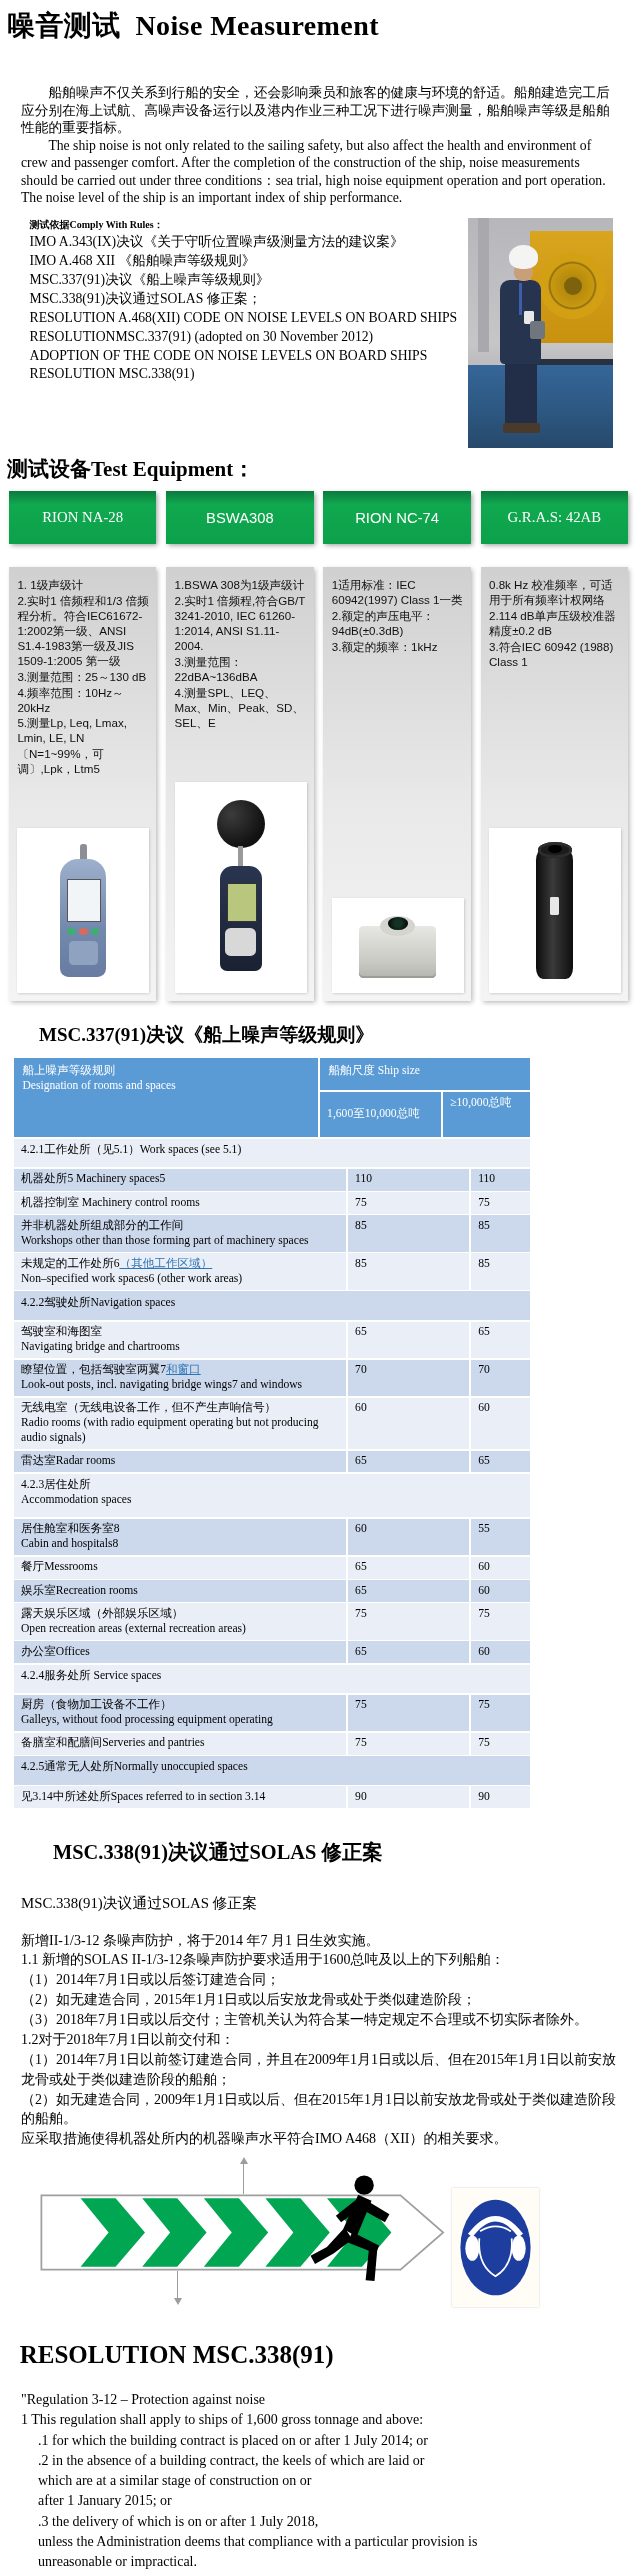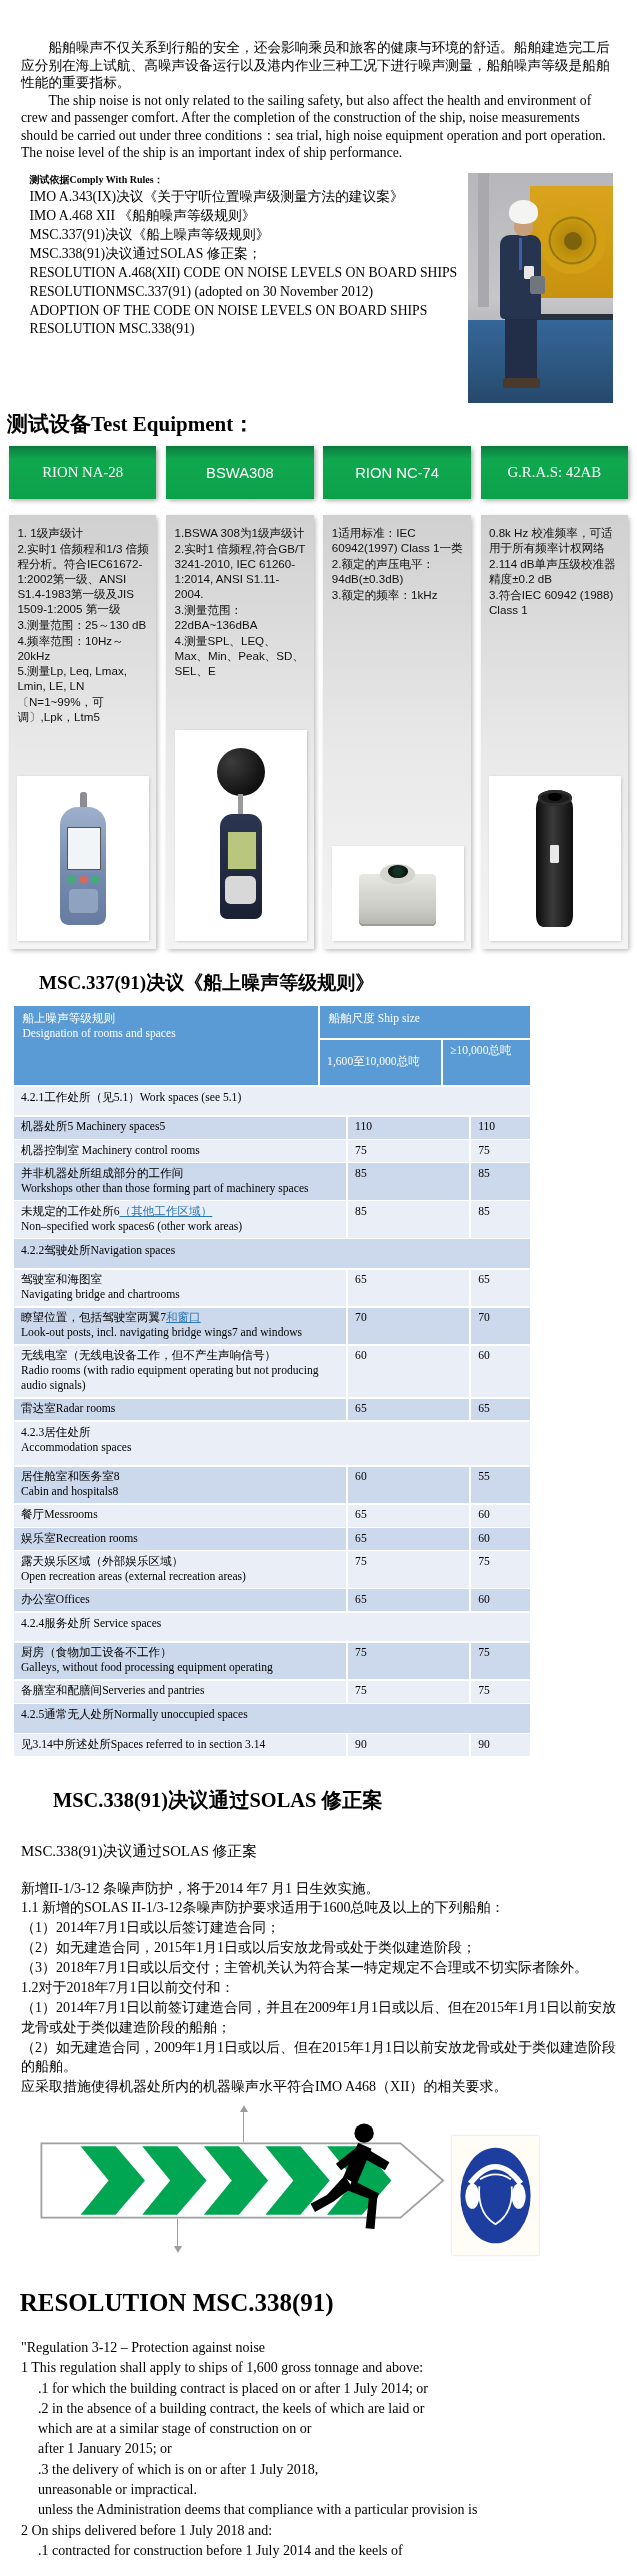--- a/index.html
+++ b/index.html
@@ -19,21 +19,21 @@
   .equip-heading{font-size:21px;font-weight:bold;margin:7px 0 8.4px 7px;}
 
   
   .cards{display:grid;grid-template-columns:repeat(4,1fr);gap:9.8px;padding:0 9px;align-items:stretch;}
   .card{display:flex;flex-direction:column;}
   .card-header{height:53px;display:flex;align-items:center;justify-content:center;
     color:#fff;font-size:14.8px;font-family:"Liberation Sans",sans-serif;
     background:linear-gradient(180deg,#0b7a3e 0%,#10a94f 26%,#0ca04b 100%);
     box-shadow:2.1px 2.1px 4.9px rgba(0,0,0,.38);text-align:center;}
   .card:nth-child(1) .card-header,.card:nth-child(4) .card-header{font-family:"Liberation Serif",serif;}
-  .card-body{margin-top:16px;flex:1;min-height:416px;display:flex;flex-direction:column;
+  .card-body{margin-top:23px;flex:1;min-height:416px;display:flex;flex-direction:column;
     background:linear-gradient(180deg,#d0d0d0 0%,#e9e9e9 55%,#f4f4f4 100%);
     box-shadow:2.1px 2.1px 4.9px rgba(0,0,0,.3);padding:9.8px 7px 8.4px 8.4px;
     font-family:"Liberation Sans",sans-serif;font-size:11.6px;line-height:1.3;color:#101010;}
   .spec-line{margin:0 0 0.7px 0;}
   .device-box{margin-top:auto;background:#fff;box-shadow:0.7px 0.7px 2.8px rgba(0,0,0,.25);
     display:flex;align-items:center;justify-content:center;position:relative;}
   .card:nth-child(1) .device-box{height:165px;}
   .card:nth-child(2) .device-box{height:211px;}
   .card:nth-child(3) .device-box{height:95px;}
   .card:nth-child(4) .device-box{height:165px;}
@@ -132,20 +132,21 @@
 
   .res-heading{font-size:25px;font-weight:bold;margin:24px 0 0 19.7px;}
   .res-lines{margin:21px 21px 42px 21px;font-size:14px;line-height:1.45;}
   .res-lines .i1{margin-left:17px;}
 </style>
 </head>
 <body>
 
 <div class="page">
 
+  <h1 class="main-title"><span>噪音测试</span>&nbsp;&nbsp;<span>Noise Measurement</span></h1>
 
   <div class="intro">
     <p>船舶噪声不仅关系到行船的安全，还会影响乘员和旅客的健康与环境的舒适。船舶建造完工后应分别在海上试航、高噪声设备运行以及港内作业三种工况下进行噪声测量，船舶噪声等级是船舶性能的重要指标。</p>
     <p>The ship noise is not only related to the sailing safety, but also affect the health and environment of crew and passenger comfort. After the completion of the construction of the ship, noise measurements should be carried out under three conditions：sea trial, high noise equipment operation and port operation. The noise level of the ship is an important index of ship performance.</p>
   </div>
 
   <div class="rules-wrap">
     <div class="rules-text">
       <div class="rules-heading">测试依据Comply With Rules：</div>
     <div class="rule-line">IMO A.343(IX)决议《关于守听位置噪声级测量方法的建议案》</div>
@@ -423,20 +424,20 @@
 
   <h2 class="res-heading">RESOLUTION MSC.338(91)</h2>
   <div class="res-lines">
       <div>"Regulation 3-12 – Protection against noise</div>
       <div>1 This regulation shall apply to ships of 1,600 gross tonnage and above:</div>
       <div class="i1">.1 for which the building contract is placed on or after 1 July 2014; or</div>
       <div class="i1">.2 in the absence of a building contract, the keels of which are laid or</div>
       <div class="i1">which are at a similar stage of construction on or</div>
       <div class="i1">after 1 January 2015; or</div>
       <div class="i1">.3 the delivery of which is on or after 1 July 2018,</div>
+      <div class="i1">unless the Administration deems that compliance with a particular provision is</div>
       <div class="i1">unreasonable or impractical.</div>
-      <div class="i1">unless the Administration deems that compliance with a particular provision is</div>
       <div>2 On ships delivered before 1 July 2018 and:</div>
       <div class="i1">.1 contracted for construction before 1 July 2014 and the keels of</div>
     </div>
 
 </div>
 
 
 </body></html>

